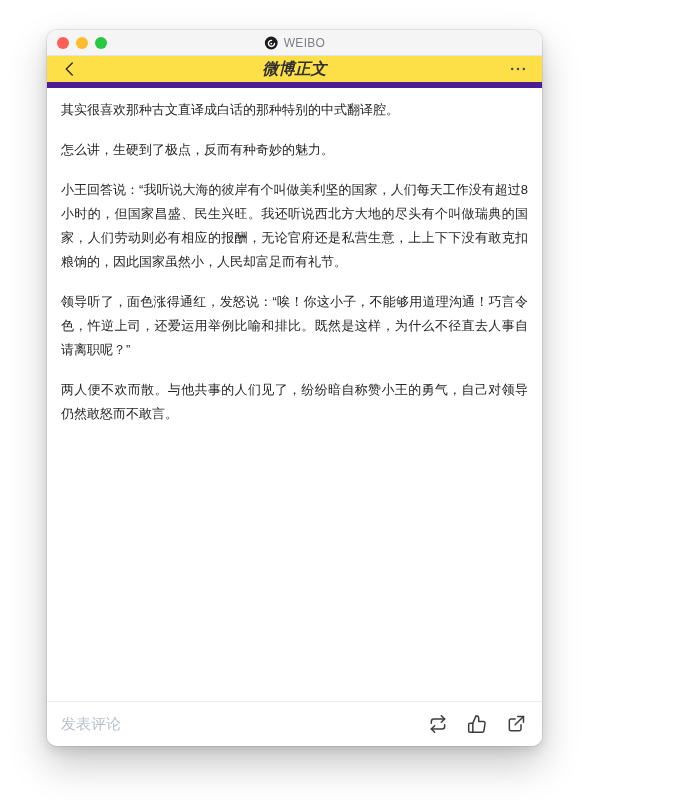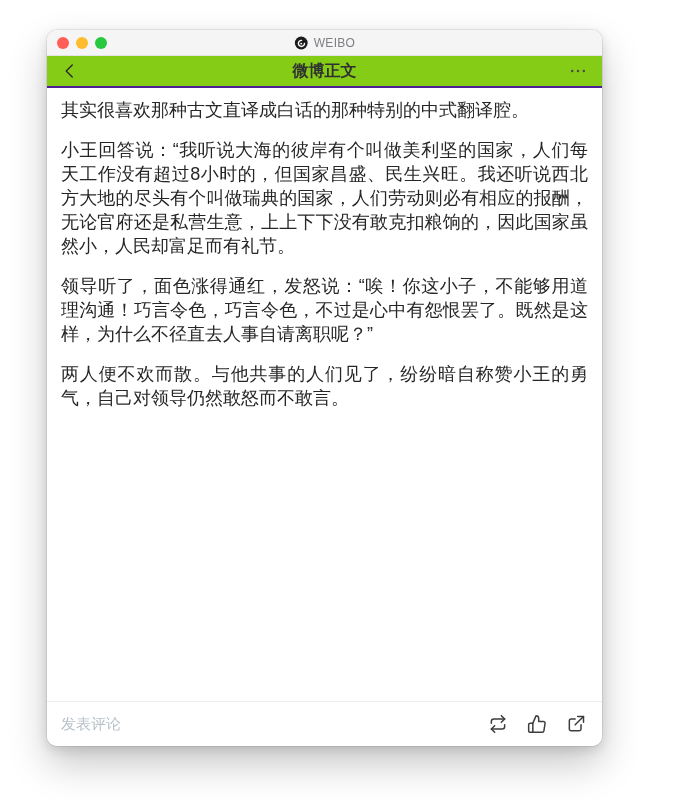--- a/index.html
+++ b/index.html
@@ -5,21 +5,21 @@
   * { box-sizing: border-box; margin: 0; padding: 0; }
   html, body {
     width: 673px; height: 800px;
     background: #ffffff;
     font-family: "Liberation Sans", sans-serif;
     overflow: hidden;
   }
   .window {
     position: absolute;
     left: 47px; top: 30px;
-    width: 555px; height: 716px;
+    width: 495px; height: 716px;
     background: #ffffff;
     border-radius: 10px;
     box-shadow: 0 0 0 1px rgba(0,0,0,0.07), 0 18px 38px rgba(0,0,0,0.22), 0 4px 12px rgba(0,0,0,0.12);
     display: flex;
     flex-direction: column;
     overflow: hidden;
   }
   
   .titlebar {
     height: 26px;
@@ -49,27 +49,28 @@
   .app-name {
     font-size: 12px;
     color: #7e7e84;
     font-weight: 500;
     letter-spacing: 0.3px;
   }
   
   .navbar {
     height: 32px;
     flex: 0 0 32px;
-    background: #84cc16;
-    border-bottom: 2px solid #4c1d95;
+    background: #fde047;
+    border-bottom: 6px solid #4c1d95;
     display: flex;
     align-items: center;
     justify-content: space-between;
     padding: 0 14px;
     position: relative;
+    font-style: italic;
   }
   .nav-back {
     width: 22px; height: 22px;
     display: flex; align-items: center; justify-content: flex-start;
     cursor: pointer;
     color: #2e2e30;
   }
   .nav-title {
     position: absolute;
     left: 50%; top: 50%;
@@ -86,21 +87,21 @@
     color: #4a4a4e;
   }
   
   .content {
     flex: 1 1 auto;
     padding: 8px 14px 0 14px;
     overflow: hidden;
     color: #262626;
   }
   .content p {
-    font-size: 18px;
+    font-size: 13px;
     line-height: 24px;
     margin: 16px 0 0 0;
     text-align: justify;
     word-break: break-all;
   }
   .content p:first-child { margin-top: 2px; }
   
   .bottombar {
     flex: 0 0 45px;
     height: 45px;
@@ -161,22 +162,23 @@
       <svg width="20" height="20" viewBox="0 0 24 24" fill="currentColor">
         <circle cx="5" cy="12" r="1.5"></circle>
           <circle cx="12" cy="12" r="1.5"></circle>
           <circle cx="19" cy="12" r="1.5"></circle>
       </svg>
     </div>
   </div>
 
   <div class="content">
     <p>其实很喜欢那种古文直译成白话的那种特别的中式翻译腔。</p>
+    <p>怎么讲，生硬到了极点，反而有种奇妙的魅力。</p>
     <p>小王回答说：“我听说大海的彼岸有个叫做美利坚的国家，人们每天工作没有超过8小时的，但国家昌盛、民生兴旺。我还听说西北方大地的尽头有个叫做瑞典的国家，人们劳动则必有相应的报酬，无论官府还是私营生意，上上下下没有敢克扣粮饷的，因此国家虽然小，人民却富足而有礼节。</p>
-    <p>领导听了，面色涨得通红，发怒说：“唉！你这小子，不能够用道理沟通！巧言令色，巧言令色，不过是心中有怨恨罢了。既然是这样，为什么不径直去人事自请离职呢？”</p>
+    <p>领导听了，面色涨得通红，发怒说：“唉！你这小子，不能够用道理沟通！巧言令色，忤逆上司，还爱运用举例比喻和排比。既然是这样，为什么不径直去人事自请离职呢？”</p>
     <p>两人便不欢而散。与他共事的人们见了，纷纷暗自称赞小王的勇气，自己对领导仍然敢怒而不敢言。</p>
 
   </div>
 
   <div class="bottombar">
     <div class="comment-placeholder">发表评论</div>
     <div class="action-icons">
       <span class="action-icon">
         <svg viewBox="0 0 24 24" fill="none" stroke="currentColor" stroke-width="1.8" stroke-linecap="round" stroke-linejoin="round">
           <polyline points="16 2 20 6 16 10"></polyline>

